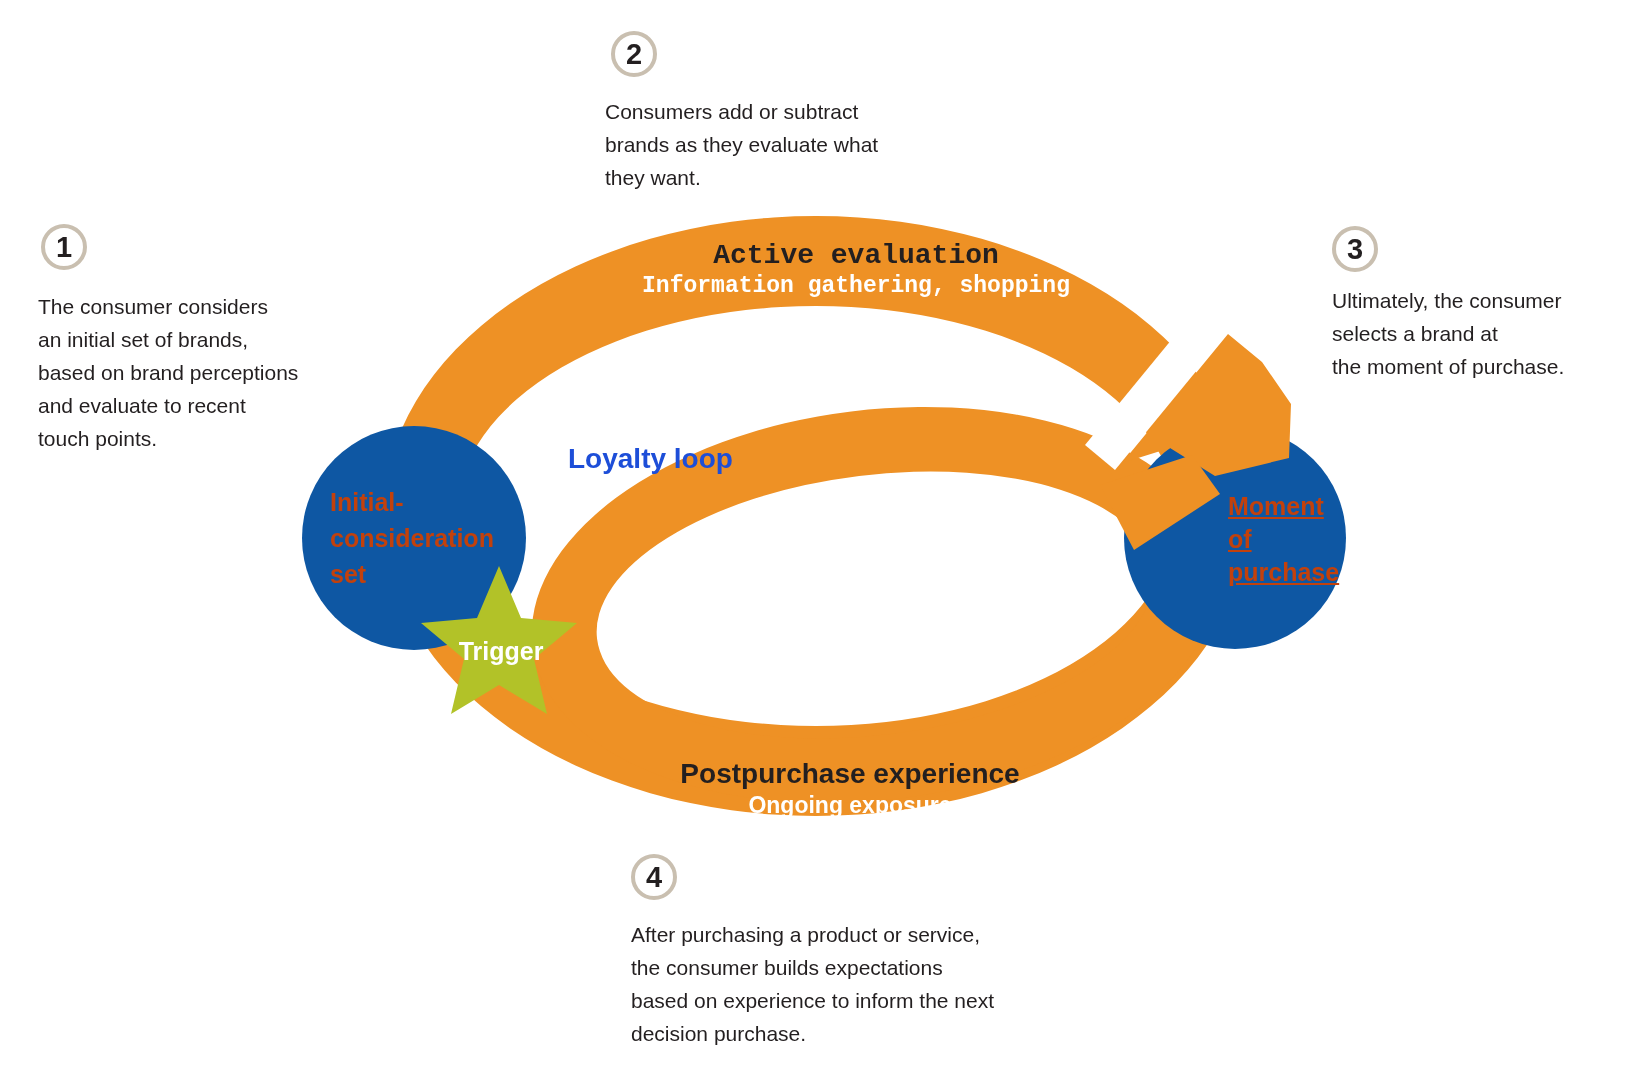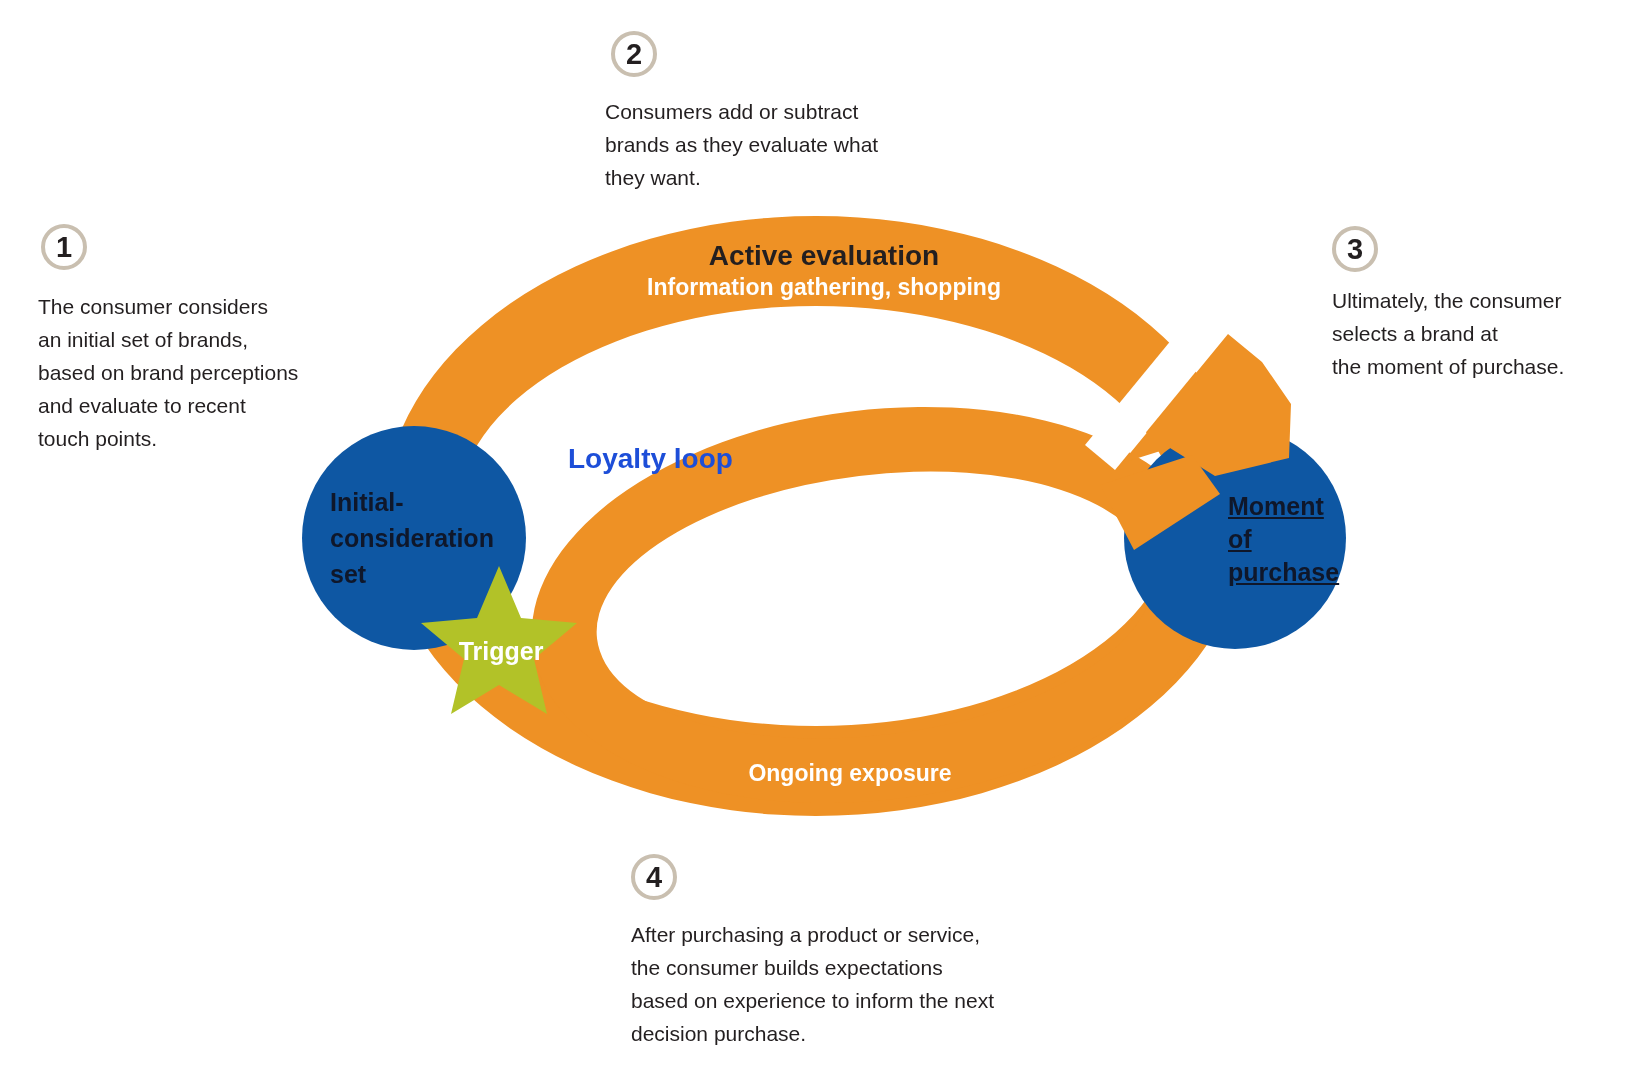--- a/index.html
+++ b/index.html
@@ -12,21 +12,21 @@
   .badge{
     position:absolute;width:38px;height:38px;border:4px solid #C9BFB0;border-radius:50%;
     background:#ffffff;display:flex;align-items:center;justify-content:center;
     font-weight:700;font-size:29px;color:#231F20;
   }
   .para{font-size:21px;line-height:33px;color:#231F20;font-weight:400;}
   .para .ln{display:block;white-space:nowrap;}
   .stage-title{font-weight:700;font-size:28px;color:#231F20;white-space:nowrap;}
   .stage-sub{font-weight:700;font-size:23px;color:#ffffff;white-space:nowrap;}
   .center-block{text-align:center;}
-  .circle-text{font-weight:700;font-size:25px;line-height:36px;color:#0f172a;}
+  .circle-text{font-weight:700;font-size:25px;line-height:36px;color:#c2410c;}
   .circle-text .ln{display:block;white-space:nowrap;}
   .loyalty-label{font-weight:700;font-size:28px;color:#1d4ed8;white-space:nowrap;}
   .trigger-label{font-weight:700;font-size:25px;color:#ffffff;text-align:center;white-space:nowrap;}
 </style>
 </head>
 <body>
 
 <div class="canvas">
 
   <svg width="1634" height="1080" viewBox="0 0 1634 1080">
@@ -85,28 +85,29 @@
   <div class="badge" style="left:631px;top:854px;">
     <span>4</span>
   </div>
   <div class="abs para" style="left:631px;top:918px;">
     <span class="ln">After purchasing a product or service,</span>
     <span class="ln">the consumer builds expectations</span>
     <span class="ln">based on experience to inform the next</span>
     <span class="ln">decision purchase.</span>
   </div>
 
-  <div class="abs center-block" style="left:524px;top:240px;width:600px;">
+  <div class="abs center-block" style="left:556px;top:240px;width:600px;font-family:Liberation Mono, monospace;">
     <div class="stage-title">Active evaluation</div>
     <div class="stage-sub" style="margin-top:2px;">Information gathering, shopping</div>
   </div>
 
   <div class="abs loyalty-label" style="left:568px;top:443px;">Loyalty loop</div>
 
   <div class="abs center-block" style="left:550px;top:758px;width:600px;">
+    <div class="stage-title">Postpurchase experience</div>
     <div class="stage-sub" style="margin-top:2px;">Ongoing exposure</div>
   </div>
 
   <div class="abs circle-text" style="left:330px;top:484px;">
     <span class="ln">Initial-</span>
     <span class="ln">consideration</span>
     <span class="ln">set</span>
   </div>
 
   <div class="abs circle-text" style="left:1228px;top:490px;line-height:33px;text-decoration:underline;">

